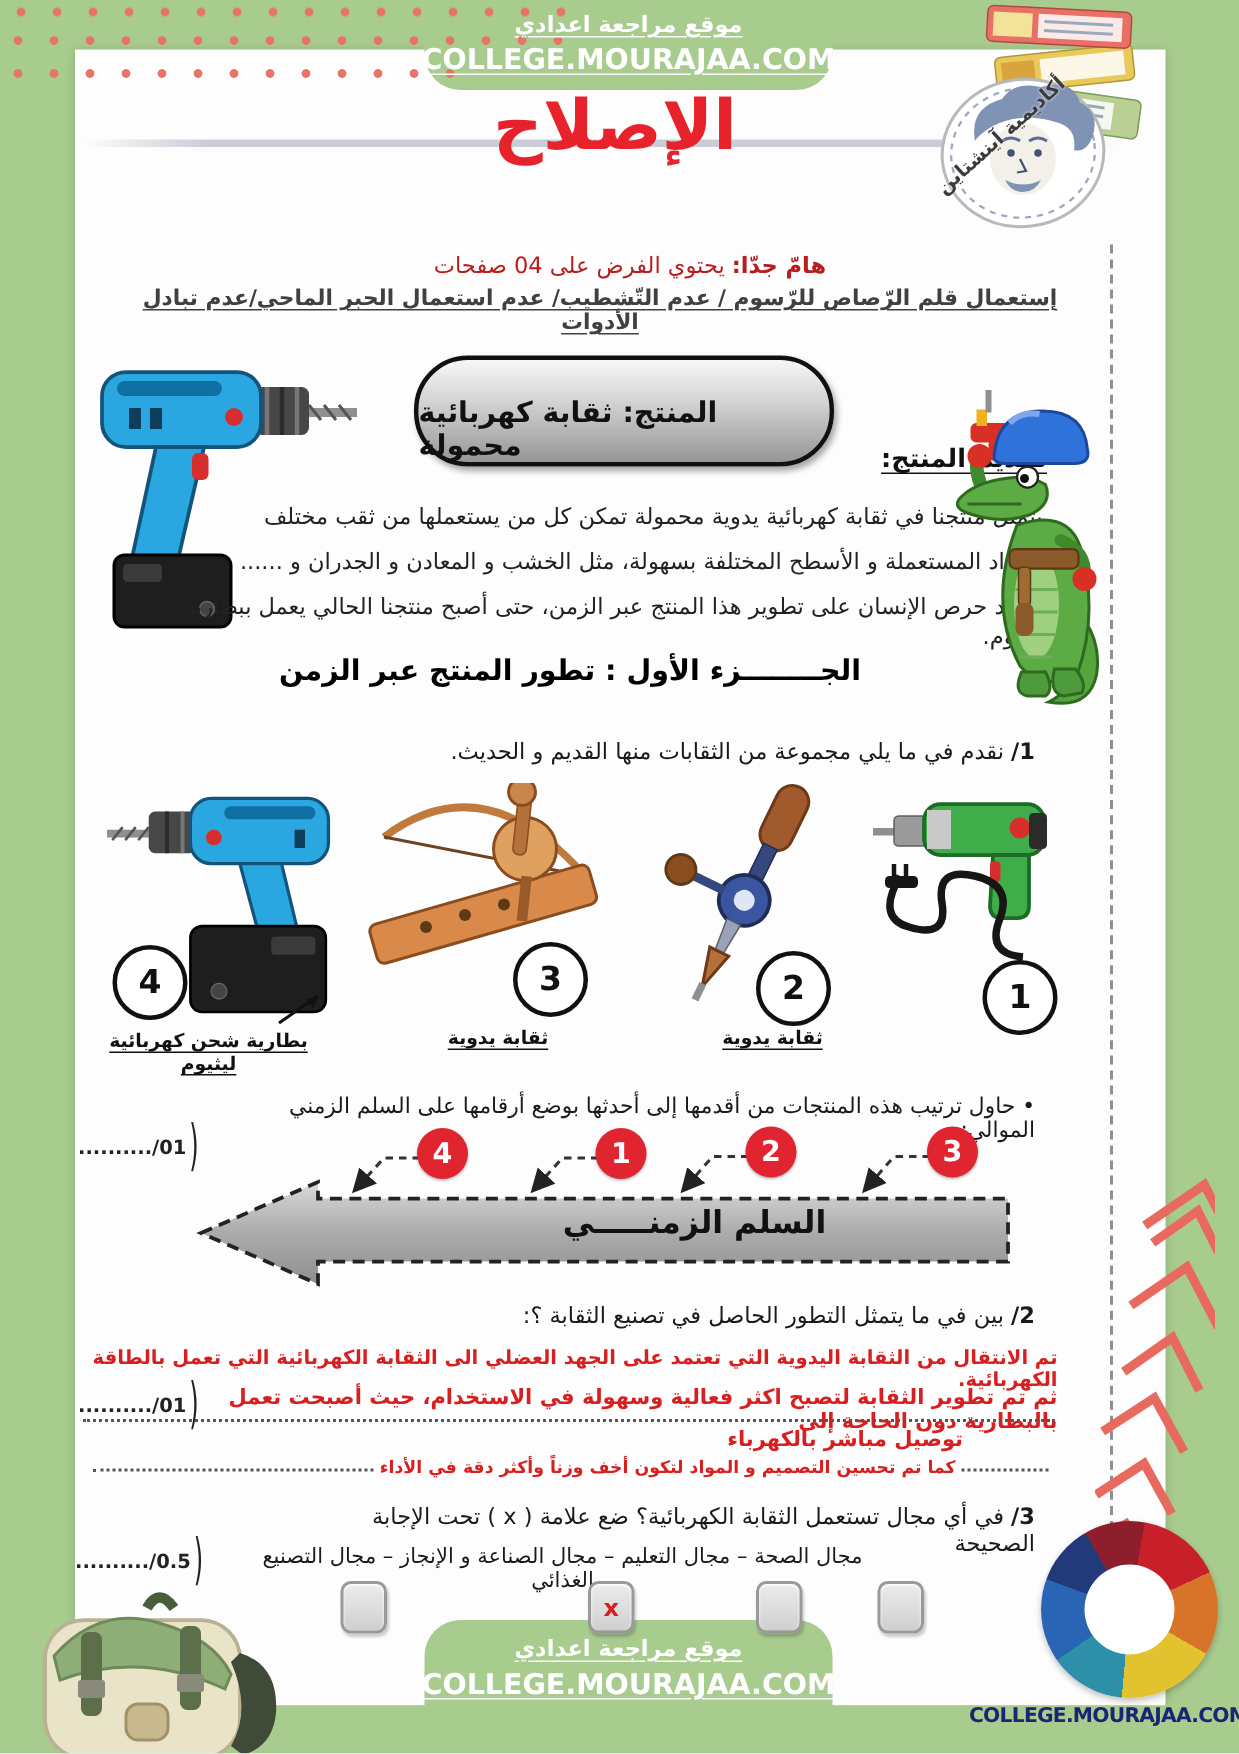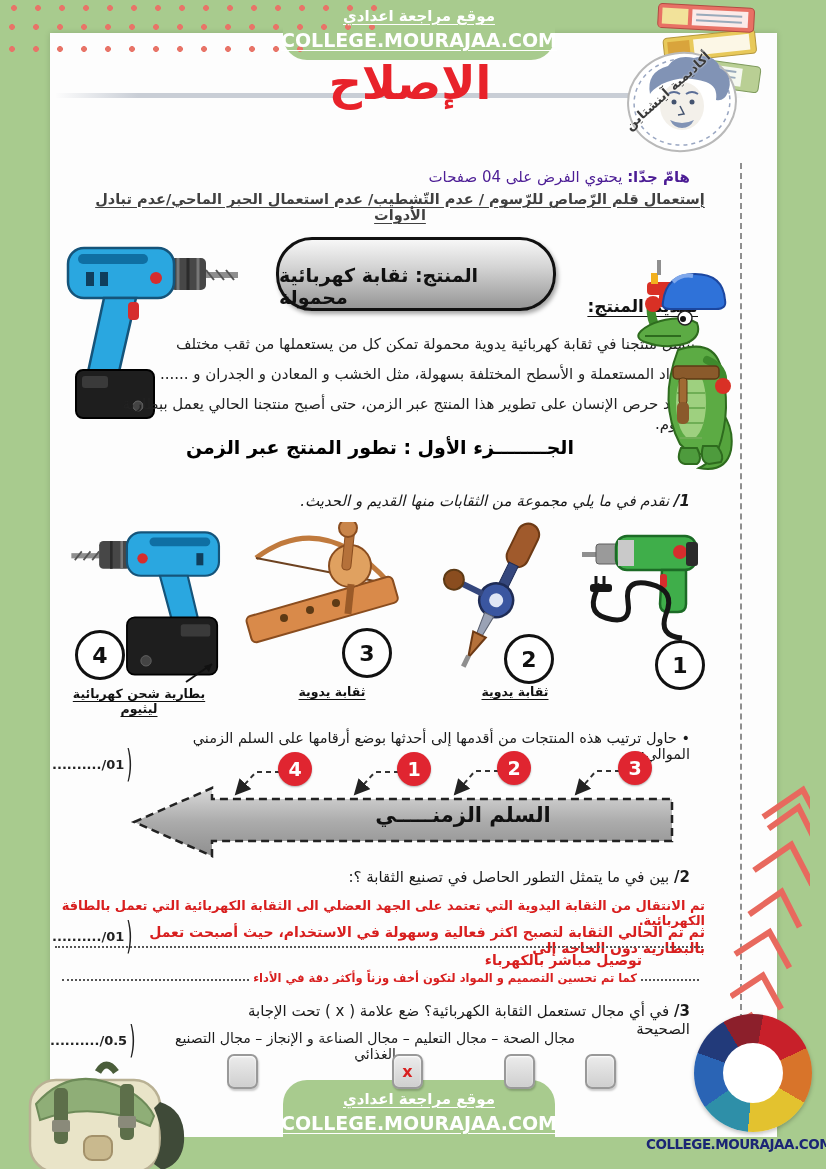--- a/index.html
+++ b/index.html
@@ -9,21 +9,21 @@
   .paper{left:50px;top:33px;width:727px;height:1104px;background:#fdfdfd;box-shadow:0 0 6px rgba(0,0,0,.15);}
   .dots{background-image:radial-gradient(circle,#e87468 2.6px,transparent 3.2px);background-size:24px 10px;background-repeat:repeat-x;height:10px;z-index:6;}
   .tab{background:#a8cb8e;z-index:5;}
   .tab-hdr{left:283px;top:0;width:272px;height:60px;border-radius:0 0 24px 24px;}
   .tab-ftr{left:283px;top:1080px;width:272px;height:60px;border-radius:24px 24px 0 0;z-index:3;}
   .band-ftr{left:0;top:1137px;width:826px;height:32px;background:#a8cb8e;z-index:2;}
   .wsite{color:#fff;font-weight:700;text-align:center;text-decoration:underline;text-underline-offset:3px;z-index:7;}
   .grayline{left:55px;top:93px;width:692px;height:5px;background:linear-gradient(90deg,rgba(200,206,214,0),#c9ced6 12%,#c9ced6 86%,rgba(200,206,214,0));z-index:1;}
   .bigtitle{left:250px;top:58px;width:320px;text-align:center;font-size:46px;font-weight:800;color:#e8222a;z-index:2;line-height:1.1;}
   .rtl{direction:rtl;}
-  .notice1{left:150px;top:168px;width:540px;text-align:right;font-size:15px;color:#4c1d95;}
+  .notice1{left:150px;top:168px;width:540px;text-align:center;font-size:15px;color:#b91c1c;}
   .notice2{left:88px;top:191px;width:624px;text-align:center;font-size:14.5px;font-weight:600;color:#404040;text-decoration:underline;text-underline-offset:3px;}
   .prodbox{left:276px;top:237px;width:274px;height:68px;border:3px solid #111;border-radius:36px;background:linear-gradient(180deg,#f7f7f7,#d4d4d4 40%,#969696);box-shadow:2px 3px 4px rgba(0,0,0,.35);display:flex;align-items:flex-end;justify-content:center;z-index:2;}
   .prodbox span{font-size:19px;font-weight:800;color:#111;}
   .h-intro{left:530px;top:296px;width:168px;text-align:right;font-size:17px;font-weight:800;text-decoration:underline;text-underline-offset:4px;color:#111;}
   .par{font-size:15px;color:#222;text-align:right;line-height:1.35;}
   .part1{left:100px;top:436px;width:560px;text-align:center;font-size:19px;font-weight:800;color:#000;text-underline-offset:5px;}
   .qtext{font-size:15px;color:#1a1a1a;text-align:right;}
   .qnum{font-weight:800;}
   .numcircle{width:44px;height:44px;border:3px solid #111;border-radius:50%;background:#fff;display:flex;align-items:center;justify-content:center;font-size:22px;font-weight:800;color:#111;z-index:2;}
   .dlabel{font-size:12.5px;font-weight:800;color:#111;text-decoration:underline;text-underline-offset:3px;text-align:center;}
@@ -163,21 +163,21 @@
     </svg>
   </div>
 
   <div class="abs rtl h-intro">تقديم المنتج:</div>
   <div class="abs rtl par" style="left:150px;top:334px;width:545px;">يتمثل منتجنا في ثقابة كهربائية يدوية محمولة تمكن كل من يستعملها من ثقب مختلف</div>
   <div class="abs rtl par" style="left:150px;top:364px;width:545px;">المواد المستعملة و الأسطح المختلفة بسهولة، مثل الخشب و المعادن و الجدران و ......</div>
   <div class="abs rtl par" style="left:80px;top:394px;width:615px;">و لقد حرص الإنسان على تطوير هذا المنتج عبر الزمن، حتى أصبح منتجنا الحالي يعمل ببطارية ليثيوم.</div>
 
   <div class="abs rtl part1">الجــــــــزء الأول : تطور المنتج عبر الزمن</div>
 
-  <div class="abs rtl qtext" style="left:200px;top:492px;width:490px;font-style:italic;">
+  <div class="abs rtl qtext" style="left:200px;top:492px;width:490px;">
     <span class="qnum">1/</span>
     <span>نقدم في ما يلي مجموعة من الثقابات منها القديم و الحديث.</span>
   </div>
 
   <div class="abs" style="left:62px;top:508px;width:175px;height:178px;transform:scaleX(-1);">
     <svg viewBox="0 0 192 205" width="175" height="178">
       <rect x="152" y="52" width="34" height="6" fill="#8f8f8f"></rect>
       <path d="M154 50 l8 10 m2 -10 l8 10 m2 -10 l8 10" stroke="#555" stroke-width="2"></path>
       <rect x="118" y="38" width="36" height="32" rx="5" fill="#474747"></rect>
       <line x1="128" y1="38" x2="128" y2="70" stroke="#777" stroke-width="3"></line>
@@ -289,21 +289,21 @@
   <div class="abs redcircle" style="left:618px;top:751px;">3</div>
 
   <div class="abs rtl qtext" style="left:300px;top:868px;width:390px;">
     <span class="qnum">2/</span>
     <span>بين في ما يتمثل التطور الحاصل في تصنيع الثقابة ؟:</span>
   </div>
   <div class="abs flexline" style="left:50px;top:898px;width:655px;">
     <span class="ans" style="font-size:13px;">تم الانتقال من الثقابة اليدوية التي تعتمد على الجهد العضلي الى الثقابة الكهربائية التي تعمل بالطاقة الكهربائية.</span>
     <span class="leader"></span>
   </div>
-  <div class="abs rtl ans" style="left:130px;top:924px;width:575px;font-size:14px;">ثم تم الحالي الثقابة لتصبح اكثر فعالية وسهولة في الاستخدام، حيث أصبحت تعمل بالبطارية دون الحاجة إلى</div>
+  <div class="abs rtl ans" style="left:130px;top:924px;width:575px;font-size:14px;">ثم تم تطوير الثقابة لتصبح اكثر فعالية وسهولة في الاستخدام، حيث أصبحت تعمل بالبطارية دون الحاجة إلى</div>
   <div class="abs score" style="left:52px;top:926px;">
     <span>........../01</span><span class="br">)</span>
   </div>
   <div class="abs sep-dotted" style="left:55px;top:932px;width:648px;height:14px;"></div>
   <div class="abs rtl ans" style="left:420px;top:952px;width:212px;font-size:14px;padding-left:10px;">توصيل مباشر بالكهرباء</div>
   <div class="abs flexline" style="left:58px;top:971px;width:645px;">
     <span class="leader dark" style="flex:0 0 58px;"></span>
     <span class="ans" style="font-size:11.5px;">كما تم تحسين التصميم و المواد لتكون أخف وزناً وأكثر دقة في الأداء</span>
     <span class="leader dark"></span>
   </div>

